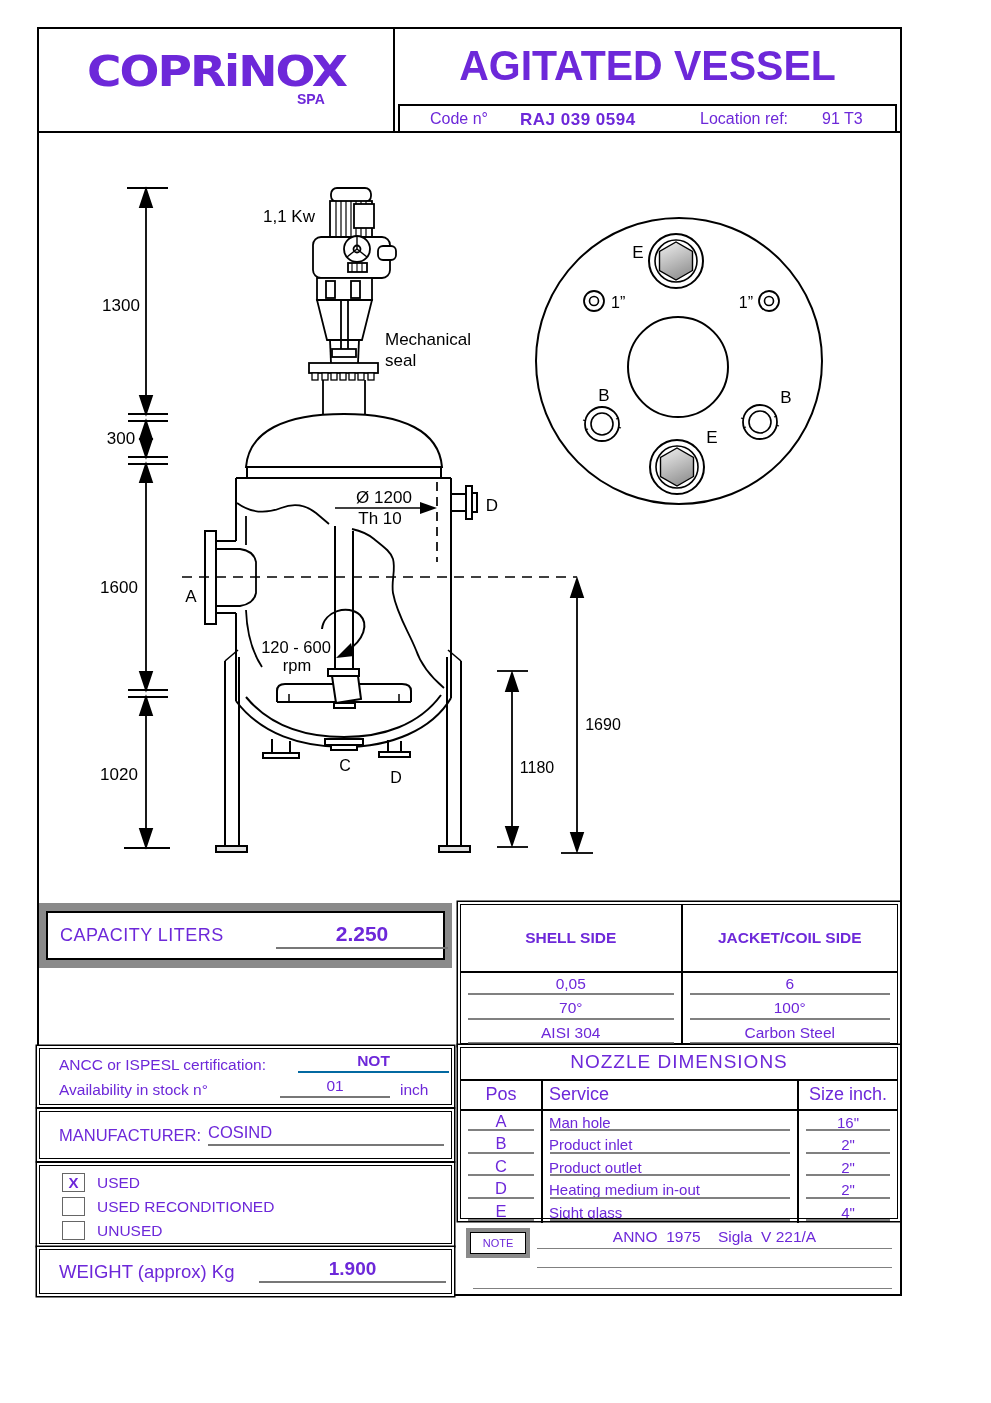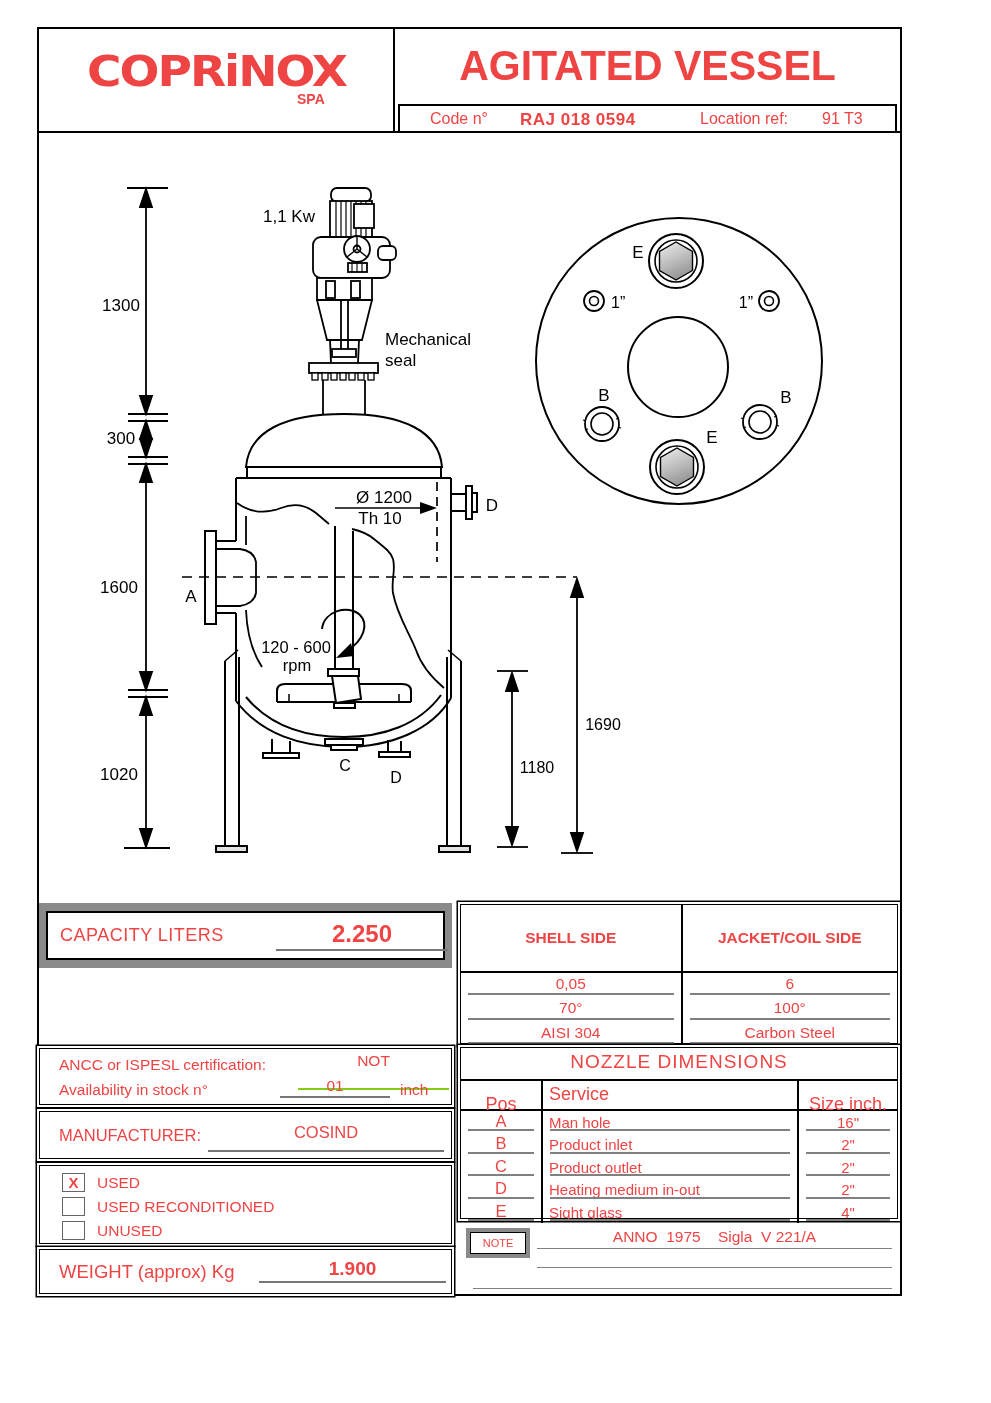--- a/index.html
+++ b/index.html
@@ -1,17 +1,17 @@
 <!DOCTYPE html>
 <html><head>
 <meta charset="utf-8">
 <style>
   html,body{margin:0;padding:0;background:#fff;}
   .page{position:relative;width:991px;height:1403px;background:#fff;
-        font-family:"Liberation Sans",sans-serif;color:#ef4444;overflow:hidden;}
+        font-family:"Liberation Sans",sans-serif;color:#6d28d9;overflow:hidden;}
   .abs{position:absolute;box-sizing:border-box;}
   .page-border{left:37px;top:27px;width:865px;height:1269px;border:2px solid #000;}
   .header-divider{left:393px;top:27px;width:2px;height:106px;background:#000;}
   .header-bottom{left:37px;top:131px;width:865px;height:2px;background:#000;}
   .logo-cell{left:39px;top:29px;width:352px;height:100px;}
   .logo-text{position:absolute;left:48px;top:14px;font-size:47px;font-weight:900;
              font-family:"DejaVu Sans",sans-serif;letter-spacing:-2px;transform:scaleY(.92);}
   .logo-sub{position:absolute;left:258px;top:62px;font-size:14px;font-weight:bold;}
   .title-cell{left:395px;top:29px;width:505px;height:74px;display:flex;align-items:center;justify-content:center;}
   .title-text{font-size:41px;font-weight:bold;letter-spacing:0px;transform:scaleY(1.02);}
@@ -22,41 +22,41 @@
   .loc-label{left:300px;}
   .loc-value{left:422px;}
 
   .dbox{border:1.5px solid #000;box-shadow:0 0 0 2px #fff,0 0 0 3.5px #000;background:#fff;}
 
   
   .capacity-frame{left:39px;top:903px;width:413px;height:65px;background:#8a8a8a;}
   .capacity-inner{position:absolute;left:7px;top:8px;right:7px;bottom:8px;background:#fff;
                   border:2px solid #000;display:flex;align-items:center;}
   .capacity-label{margin-left:12px;font-size:18px;letter-spacing:.5px;}
-  .capacity-value{position:absolute;left:228px;width:172px;text-align:center;font-size:24px;
+  .capacity-value{position:absolute;left:228px;width:172px;text-align:center;font-size:21px;
                   font-weight:bold;border-bottom:2.5px solid #777;padding-bottom:1px;}
 
   
   .design-box{left:39px;top:974px;width:413px;height:67px;padding:8px 0 0 19px;font-size:15.5px;line-height:19.4px;}
 
   
   .ancc-box{left:39px;top:1048px;width:413px;height:57px;font-size:15.5px;}
   .ancc-box .lb1{position:absolute;left:19px;top:7px;}
-  .ancc-box .v1{position:absolute;left:258px;top:3px;width:151px;text-align:center;font-weight:normal;
-                border-bottom:2px solid #84cc16;padding-bottom:18px;}
+  .ancc-box .v1{position:absolute;left:258px;top:3px;width:151px;text-align:center;font-weight:bold;
+                border-bottom:2px solid #0369a1;padding-bottom:1px;}
   .ancc-box .lb2{position:absolute;left:19px;top:32px;}
   .ancc-box .v2{position:absolute;left:240px;top:28px;width:110px;text-align:center;
                 border-bottom:2px solid #777;padding-bottom:1px;}
   .ancc-box .un{position:absolute;left:360px;top:32px;}
 
   
   .man-box{left:39px;top:1111px;width:413px;height:48px;}
   .man-box .lb{position:absolute;left:19px;top:14px;font-size:16.5px;}
-  .man-box .v{position:absolute;left:168px;top:11px;width:236px;text-align:center;font-size:16.5px;
-              border-bottom:2px solid #777;padding-bottom:8px;}
+  .man-box .v{position:absolute;left:168px;top:11px;width:236px;font-size:16.5px;
+              border-bottom:2px solid #777;padding-bottom:2px;}
 
   
   .cond-box{left:39px;top:1165px;width:413px;height:79px;}
   .cond-row{position:absolute;left:22px;display:flex;align-items:center;}
   .cb{width:21px;height:17px;border:1.5px solid #666;display:flex;align-items:center;justify-content:center;
       font-weight:bold;font-size:15px;background:#fff;}
   .cond-row .lbl{margin-left:12px;font-size:15.5px;}
 
   
   .weight-box{left:39px;top:1249px;width:413px;height:45px;}
@@ -75,21 +75,21 @@
   .st-row .st-cell + .st-cell{width:215px;border-left:2px solid #000;}
   .ul:after{content:"";position:absolute;left:7px;right:7px;bottom:2px;border-top:2px solid #808080;}
 
   
   .nozzle-table{left:460px;top:1047px;width:438px;height:172px;}
   .nz-title{height:28px;border-bottom:2px solid #000;text-align:center;font-size:19px;padding-top:3px;letter-spacing:1px;}
   .nz-head{display:flex;height:28px;border-bottom:2px solid #000;font-size:18px;}
   .c-pos{width:80px;text-align:center;}
   .c-serv{width:248px;border-left:2px solid #000;border-right:2px solid #000;padding-left:6px;}
   .c-size{width:98px;text-align:center;}
-  .nz-head .c-pos,.nz-head .c-size{padding-top:13px;}
+  .nz-head .c-pos,.nz-head .c-size{padding-top:3px;}
   .nz-head .c-serv{padding-top:3px;}
   .nz-row{display:flex;height:22.4px;font-size:15px;}
   .nz-row .c-pos{position:relative;font-size:16.5px;padding-top:1px;}
   .nz-row .c-serv{position:relative;padding-top:3px;}
   .nz-row .c-size{position:relative;padding-top:3px;}
 
   
   .note-frame{left:466px;top:1228px;width:64px;height:30px;background:#8a8a8a;}
   .note-inner{position:absolute;left:4px;top:4px;right:4px;bottom:4px;background:#fff;border:1.5px solid #000;
               display:flex;align-items:center;justify-content:center;font-size:11px;}
@@ -113,21 +113,21 @@
     <div class="logo-text">COPRiNOX</div>
     <div class="logo-sub">SPA</div>
   </div>
 
   <div class="abs title-cell">
     <div class="title-text">AGITATED VESSEL</div>
   </div>
 
   <div class="abs code-box">
     <span class="code-label">Code  n°</span>
-    <span class="code-value">RAJ 018 0594</span>
+    <span class="code-value">RAJ 039 0594</span>
     <span class="loc-label">Location ref:</span>
     <span class="loc-value">91 T3</span>
   </div>
 
   <svg class="abs" style="left:39px;top:133px;" width="861" height="770" viewBox="39 133 861 770">
     <defs>
       <linearGradient id="hexg" x1="0" y1="0" x2="0.4" y2="1">
         <stop offset="0" stop-color="#efefef"></stop>
         <stop offset="1" stop-color="#989898"></stop>
       </linearGradient>

